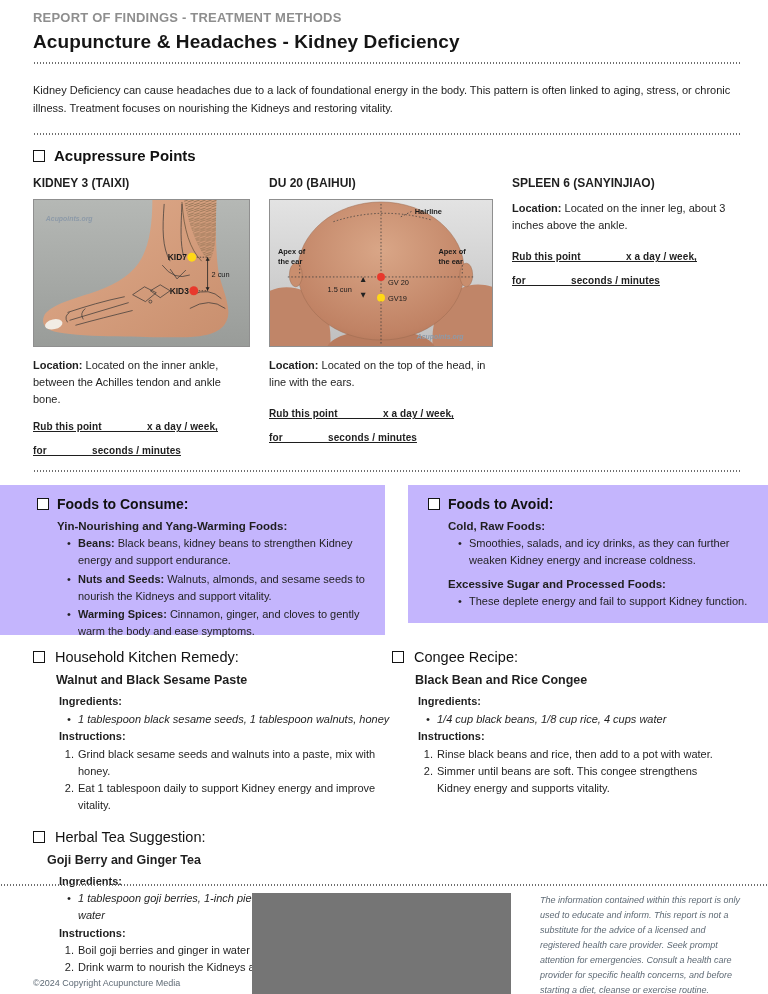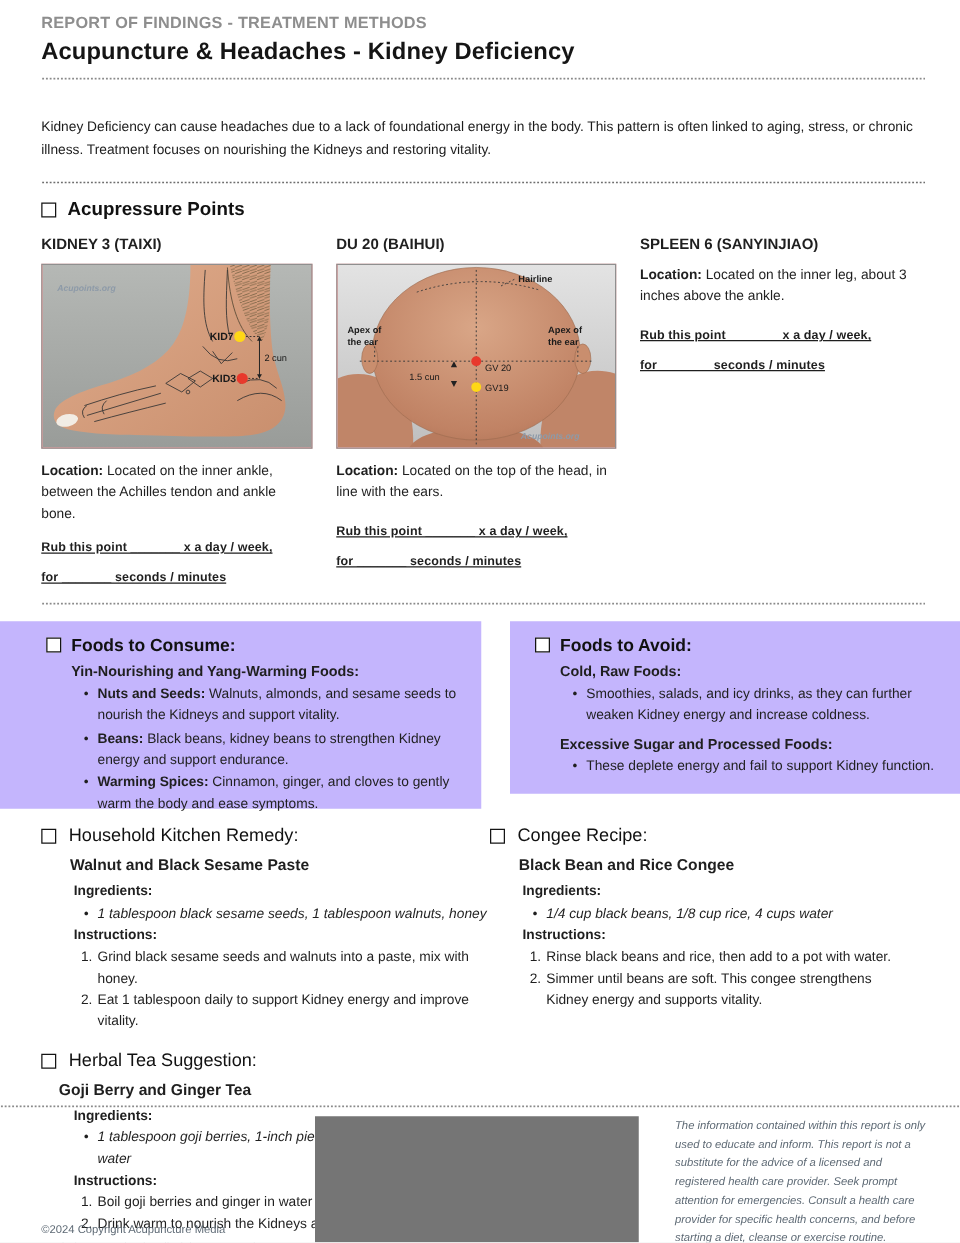--- a/index.html
+++ b/index.html
@@ -10,21 +10,21 @@
   
   .header { padding:10px 28px 0 33px; }
   .eyebrow { font-size:13px; font-weight:bold; color:#8e8e8e; letter-spacing:.2px; }
   .title { font-size:19px; font-weight:bold; color:#151515; margin:6px 0 9px; letter-spacing:.1px; }
 
   .rule { height:2px; margin:0 28px 0 33px;
           background-image:radial-gradient(circle, #6e6e6e 0.7px, transparent 0.8px);
           background-size:3px 2px; background-repeat:repeat-x; background-position:0 50%; }
   .rule.full { margin:0; }
 
-  .intro { font-size:11px; line-height:1.65; margin:29px 30px 16px 33px; color:#1c1c1c; }
+  .intro { font-size:11px; line-height:1.65; margin:17px 30px 16px 33px; color:#1c1c1c; }
 
   
   .sec-head { display:flex; align-items:center; gap:9px; font-size:15px; font-weight:bold; color:#111; }
   .checkbox { width:12px; height:12px; border:1.6px solid #141414; background:#fff; flex:0 0 auto; }
 
   
   .acu { margin:12px 0 0 33px; }
   .points { display:grid; grid-template-columns:217px 224px 224px; column-gap:21px; margin-top:4px;gap:19px; }
   .point-name { font-size:12px; font-weight:bold; margin:8px 0 9px; }
   .point-fig { height:148px; border:1px solid #8f8f8f; overflow:hidden; background:#fca5a5; }
@@ -225,22 +225,22 @@
   <div class="rule" style="margin-top:14px"></div>
 
   <div class="foods">
     <div class="food-box box-consume">
       <div class="box-head">
         <span class="checkbox"></span>
         <span>Foods to Consume:</span>
       </div>
       <div class="sub-head">Yin-Nourishing and Yang-Warming Foods:</div>
       <ul class="bullets">
+        <li><span class="b-label">Beans:</span><span> Black beans, kidney beans to strengthen Kidney energy and support endurance.</span></li>
         <li><span class="b-label">Nuts and Seeds:</span><span> Walnuts, almonds, and sesame seeds to nourish the Kidneys and support vitality.</span></li>
-        <li><span class="b-label">Beans:</span><span> Black beans, kidney beans to strengthen Kidney energy and support endurance.</span></li>
         <li><span class="b-label">Warming Spices:</span><span> Cinnamon, ginger, and cloves to gently warm the body and ease symptoms.</span></li>
       </ul>
     </div>
     <div class="food-gap"></div>
     <div class="food-box box-avoid">
       <div class="box-head">
         <span class="checkbox"></span>
         <span>Foods to Avoid:</span>
       </div>
       <div class="sub-head">Cold, Raw Foods:</div>

